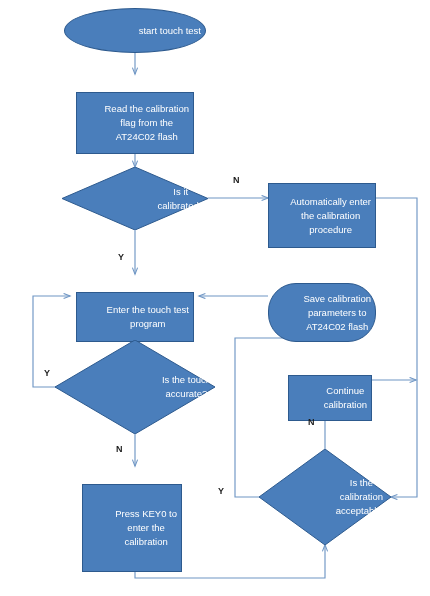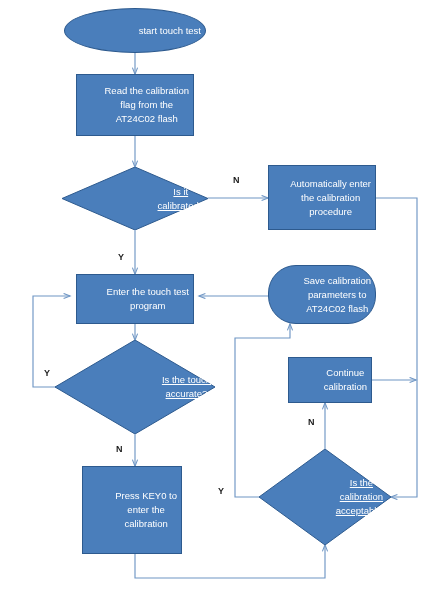--- a/index.html
+++ b/index.html
@@ -36,39 +36,39 @@
     line-height: 14px;
     z-index: 3;
   }
   .node .txt {
     padding: 0 4px;
     white-space: pre-line;
   }
   .proc {
     background: #4a7ebb;
     border: 1px solid #2d5a8e;
+    margin-top: 18px;
   }
   .term {
     background: #4a7ebb;
     border: 1px solid #2d5a8e;
     border-radius: 50%;
   }
   .dec {
     background: transparent;
     border: none;
   }
   .dec .diamond {
     position: absolute;
     left: 0; top: 0;
     width: 100%; height: 100%;
   }
   .dec .txt {
     position: relative;
     z-index: 2;
-    text-decoration: underline;
   }
   .edgelabel {
     position: absolute;
     color: #1a1a1a;
     font-size: 9px;
     font-weight: bold;
     font-family: "Liberation Sans", sans-serif;
     z-index: 4;
     line-height: 10px;
   }

